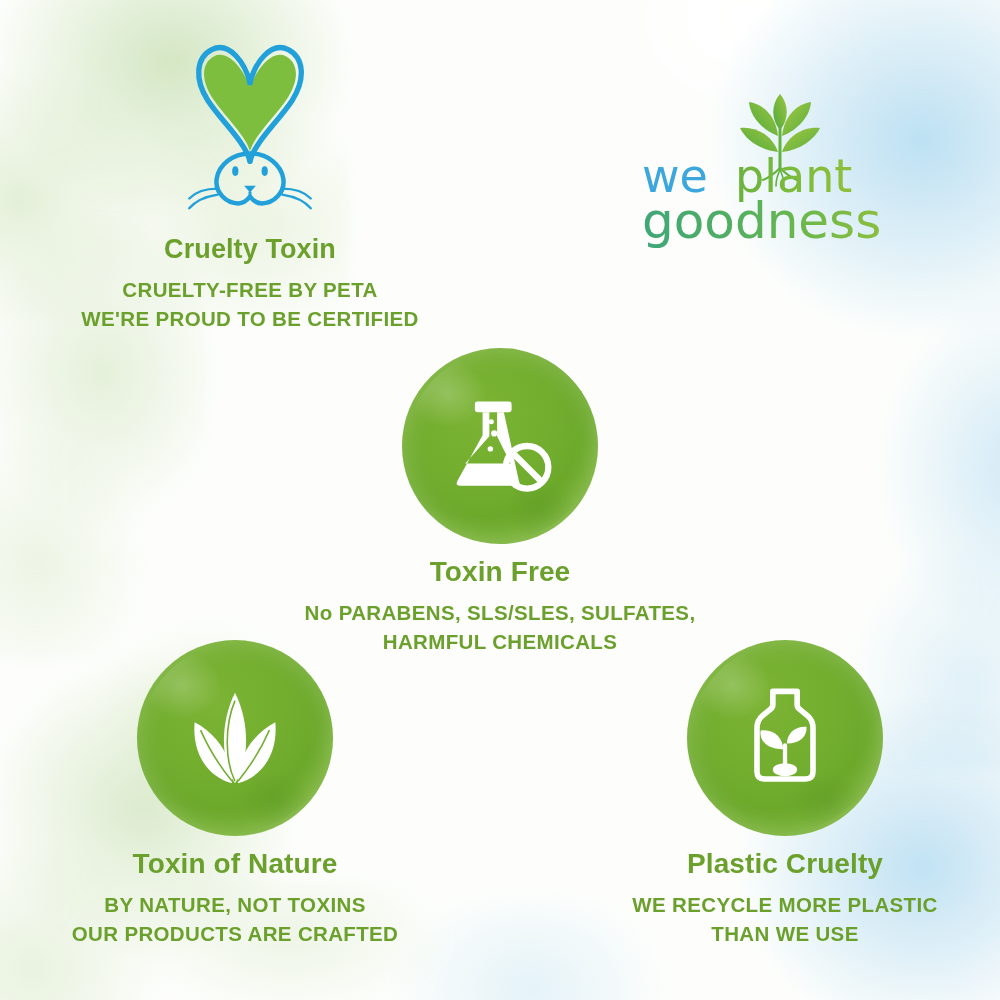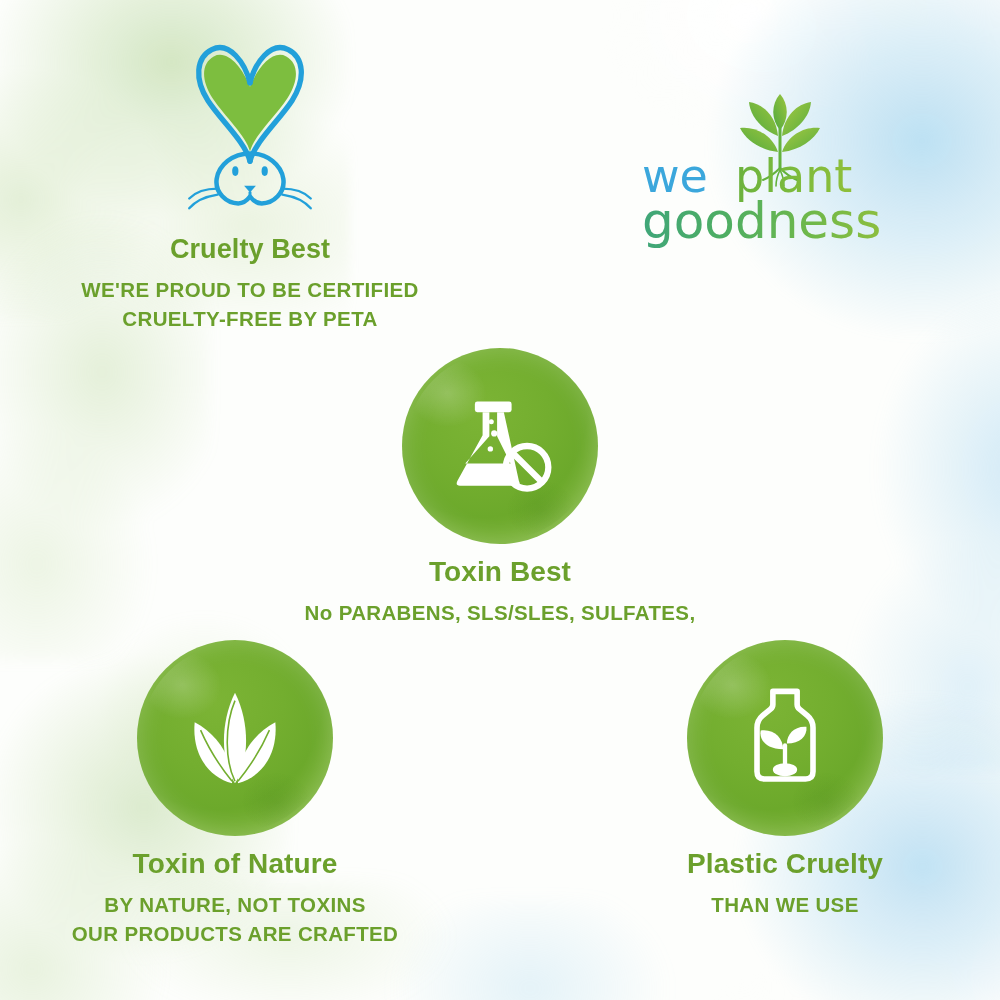--- a/index.html
+++ b/index.html
@@ -215,24 +215,24 @@
         <path d="M100 170 L100 174" stroke="#22A0DA" stroke-width="3" stroke-linecap="round"></path>
 
         <path d="M67 166 C 54 166, 44 170, 38 176" fill="none" stroke="#22A0DA" stroke-width="2.4" stroke-linecap="round"></path>
         <path d="M67 172 C 54 174, 44 179, 38 186" fill="none" stroke="#22A0DA" stroke-width="2.4" stroke-linecap="round"></path>
 
         <path d="M133 166 C 146 166, 156 170, 162 176" fill="none" stroke="#22A0DA" stroke-width="2.4" stroke-linecap="round"></path>
         <path d="M133 172 C 146 174, 156 179, 162 186" fill="none" stroke="#22A0DA" stroke-width="2.4" stroke-linecap="round"></path>
       </svg>
     </div>
 
-    <div class="badge-title">Cruelty Best</div>
+    <div class="badge-title">Cruelty Toxin</div>
     <div class="badge-sub">
+      <div>CRUELTY-FREE BY PETA</div>
       <div>WE'RE PROUD TO BE CERTIFIED</div>
-      <div>CRUELTY-FREE BY PETA</div>
     </div>
   </div>
 
   <div class="badge" id="badge-plant">
 
     <div class="badge-art">
       <svg class="wpg" viewBox="0 0 300 150" aria-hidden="true">
         <defs>
           <linearGradient id="gradPlant" x1="0" y1="0" x2="1" y2="0">
             <stop offset="0%" stop-color="#6CB23E"></stop>
@@ -306,23 +306,24 @@
             <circle cx="50" cy="63" r="2.8" fill="#FFFFFF"></circle>
             <circle cx="38" cy="88" r="2.4" fill="#FFFFFF"></circle>
 
             <circle cx="88" cy="82" r="22" fill="none" stroke="#FFFFFF" stroke-width="6.5"></circle>
             <path d="M74.5 68.5 L101.5 95.5" stroke="#FFFFFF" stroke-width="6.5" stroke-linecap="round"></path>
           </svg>
         </div>
       </div>
     </div>
 
-    <div class="badge-title">Toxin Best</div>
+    <div class="badge-title">Toxin Free</div>
     <div class="badge-sub">
       <div><span class="lc">No</span><span> PARABENS, SLS/SLES, SULFATES,</span></div>
+      <div>HARMFUL CHEMICALS</div>
     </div>
   </div>
 
   <div class="badge" id="badge-nature">
 
     <div class="badge-art">
       <div class="disc">
         <div class="disc-blob"></div>
         <div class="disc-icon">
           <svg width="118" height="118" viewBox="0 0 120 120" aria-hidden="true">
@@ -367,17 +368,18 @@
             <path d="M62 66 C 76 66, 84 58, 83 48 C 70 47, 62 56, 62 66 Z" fill="#FFFFFF"></path>
 
             <ellipse cx="60" cy="94" rx="13" ry="7" fill="#FFFFFF"></ellipse>
           </svg>
         </div>
       </div>
     </div>
 
     <div class="badge-title">Plastic Cruelty</div>
     <div class="badge-sub">
+      <div>WE RECYCLE MORE PLASTIC</div>
       <div>THAN WE USE</div>
     </div>
   </div>
 
 </div>
 
 </body></html>

